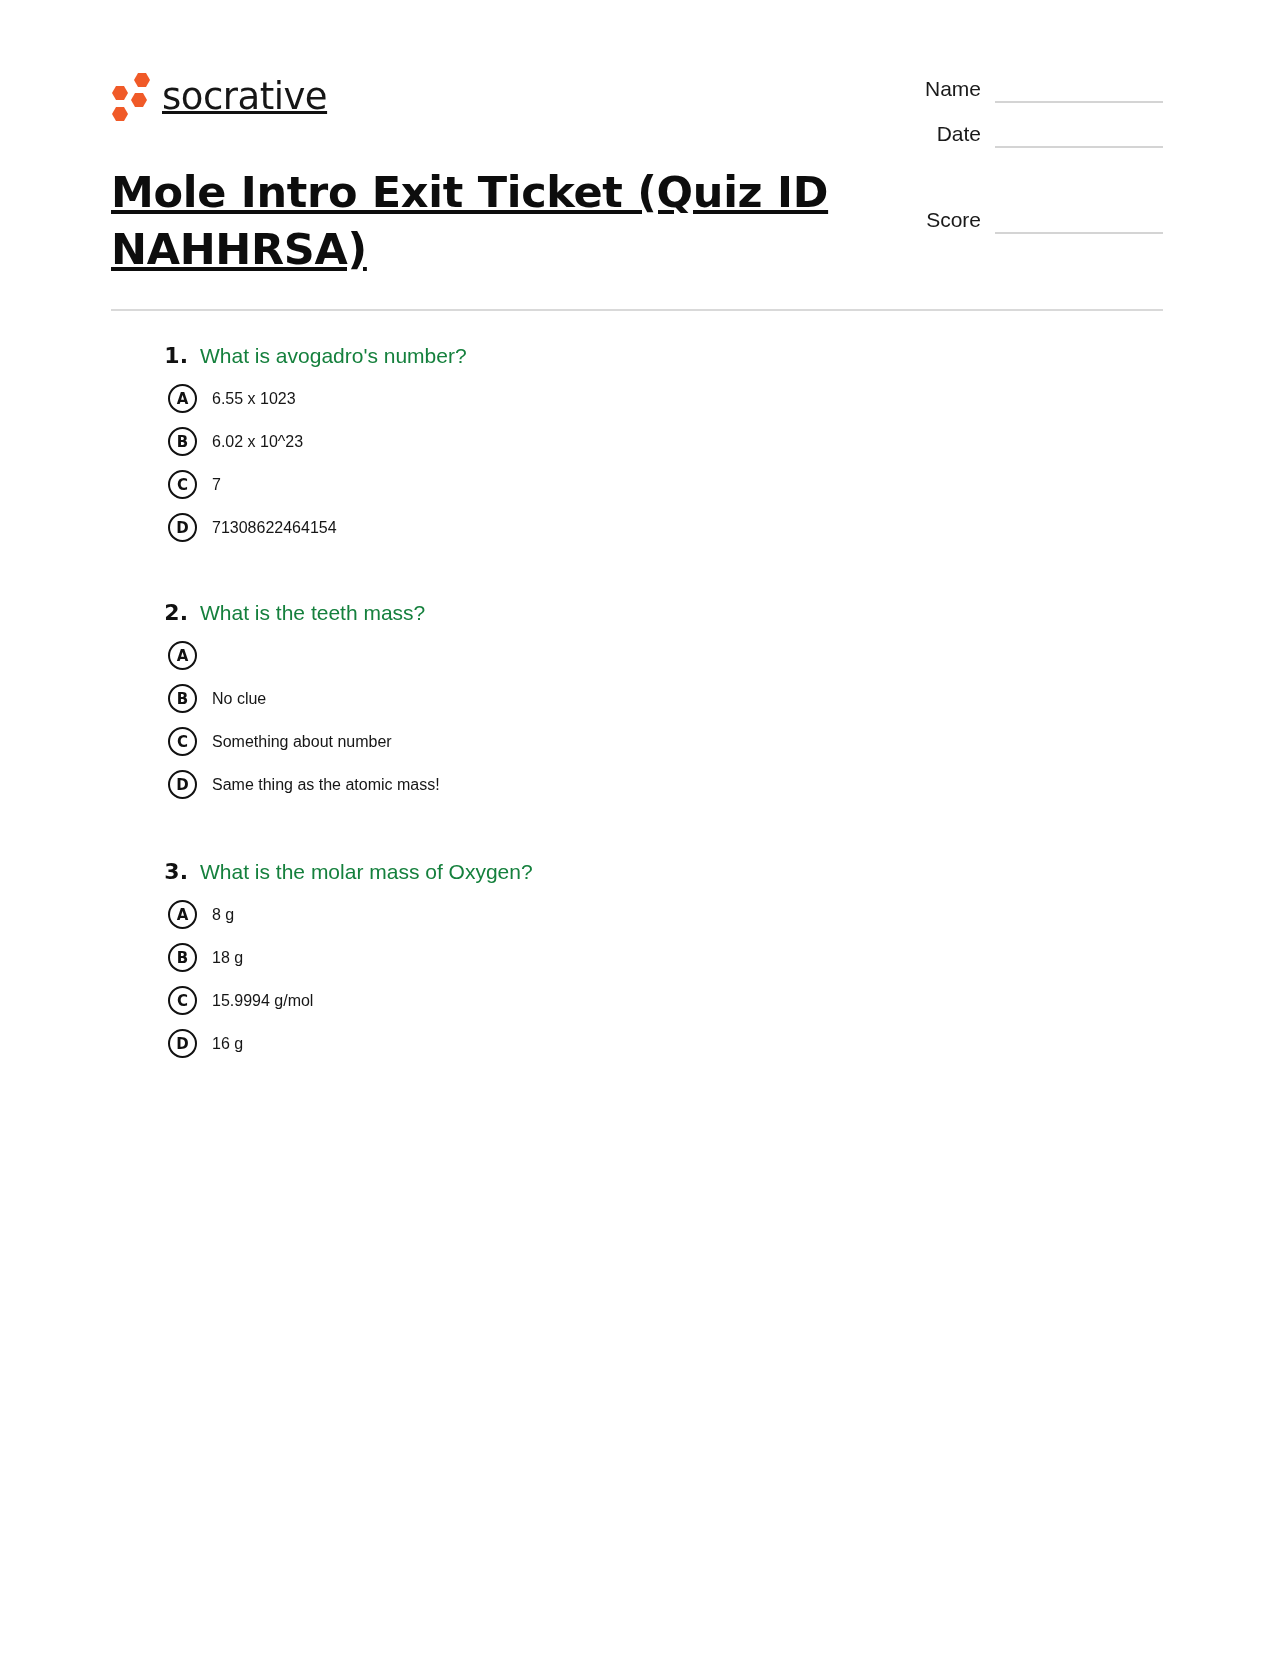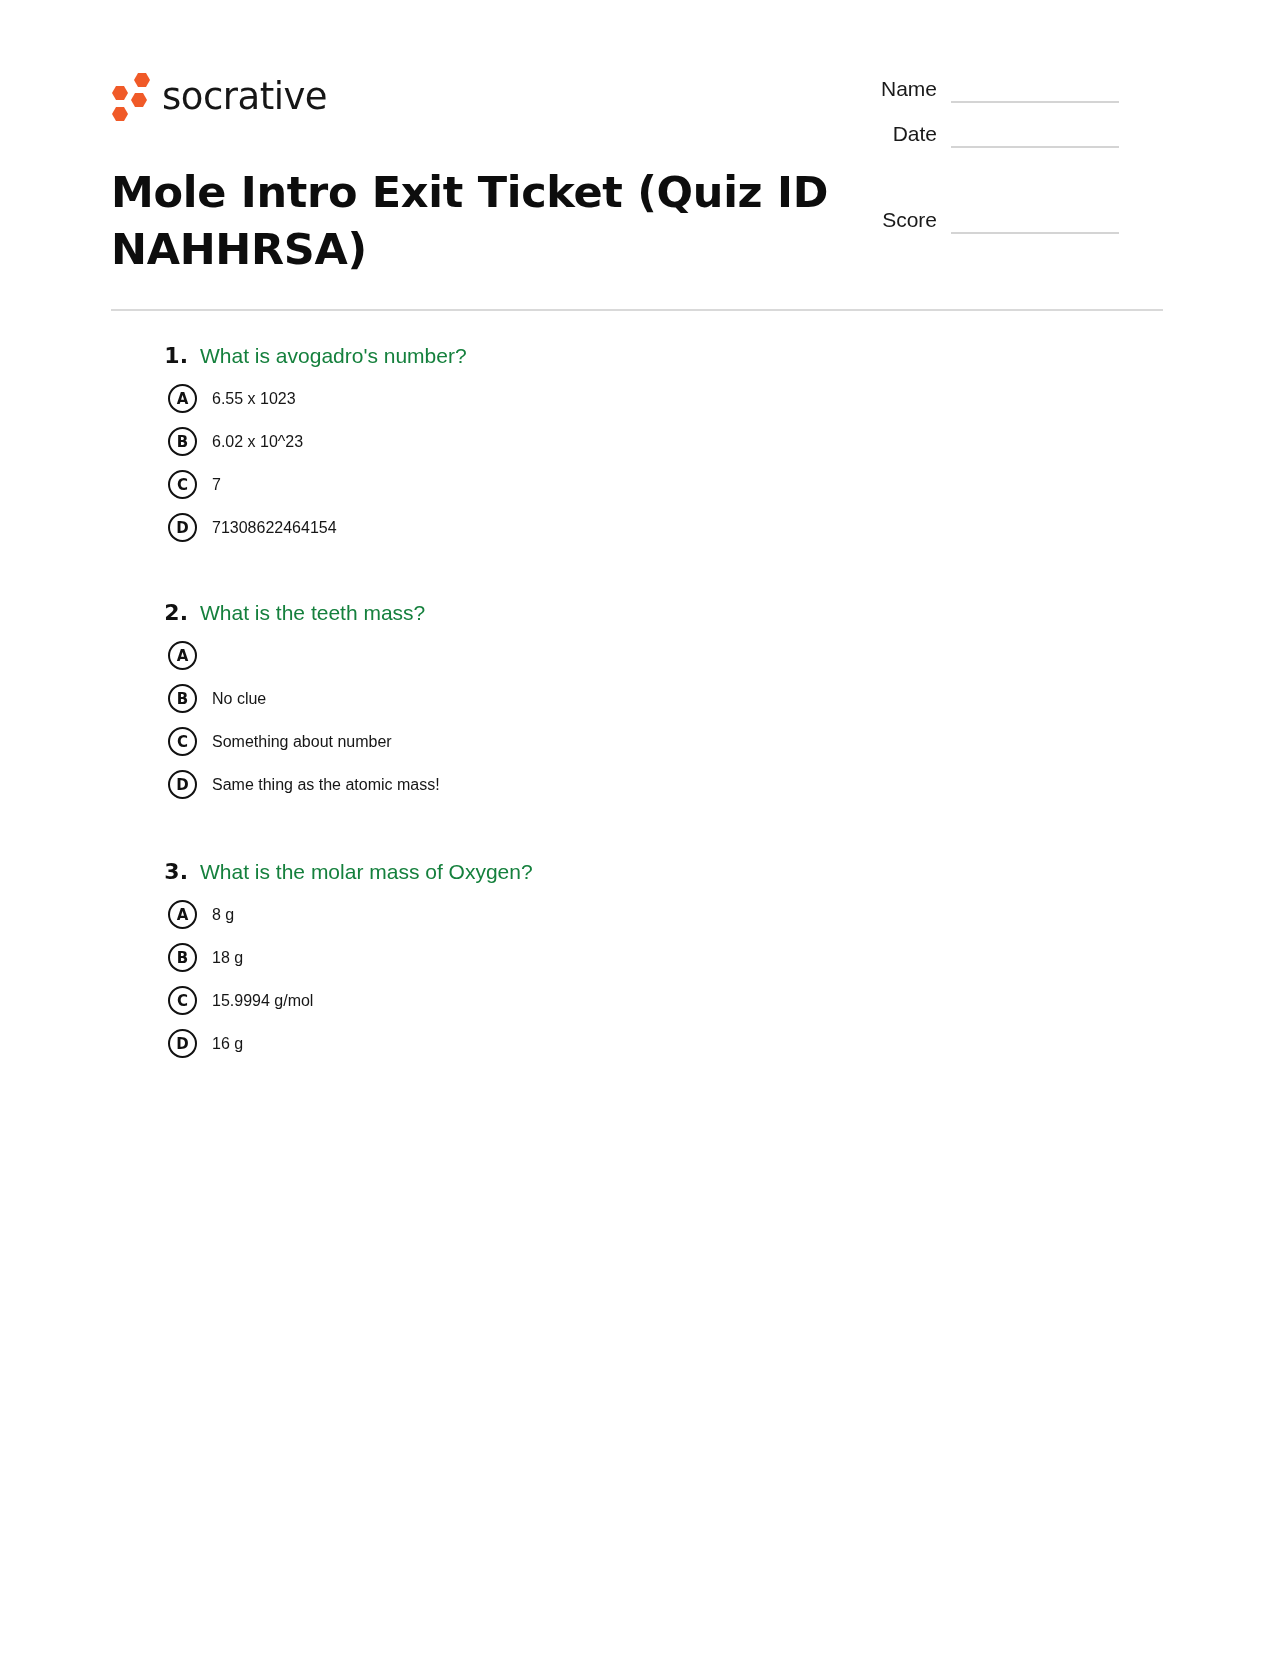--- a/index.html
+++ b/index.html
@@ -15,36 +15,37 @@
     font-family: "Liberation Sans", "DejaVu Sans", sans-serif;
     color: #111111;
   }
   .logo {
     position: absolute;
     left: 110px;
     top: 72px;
     height: 52px;
     display: flex;
     align-items: center;
+    text-decoration: underline;
   }
   .logo svg { display: block; }
   .logo-text {
     margin-left: 12px;
     font-family: "DejaVu Sans", sans-serif;
     font-size: 37px;
     font-weight: 500;
     letter-spacing: -0.5px;
     color: #161616;
     line-height: 1;
     position: relative;
     top: -2px;
   }
   .field {
     position: absolute;
-    left: 836px;
+    left: 880px;
     width: 283px;
     height: 30px;
   }
   .field-label {
     position: absolute;
     right: 182px;
     bottom: 3px;
     font-size: 21px;
     color: #1a1a1a;
     white-space: nowrap;
@@ -62,20 +63,21 @@
     left: 111px;
     top: 164px;
     width: 720px;
     margin: 0;
     font-family: "DejaVu Sans", sans-serif;
     font-weight: bold;
     font-size: 43px;
     line-height: 57px;
     letter-spacing: -0.3px;
     color: #0d0d0d;
+    text-decoration: underline;
   }
   .divider {
     position: absolute;
     left: 111px;
     width: 1052px;
     top: 309px;
     height: 2px;
     background: #d9d9d9;
   }
   .question {

